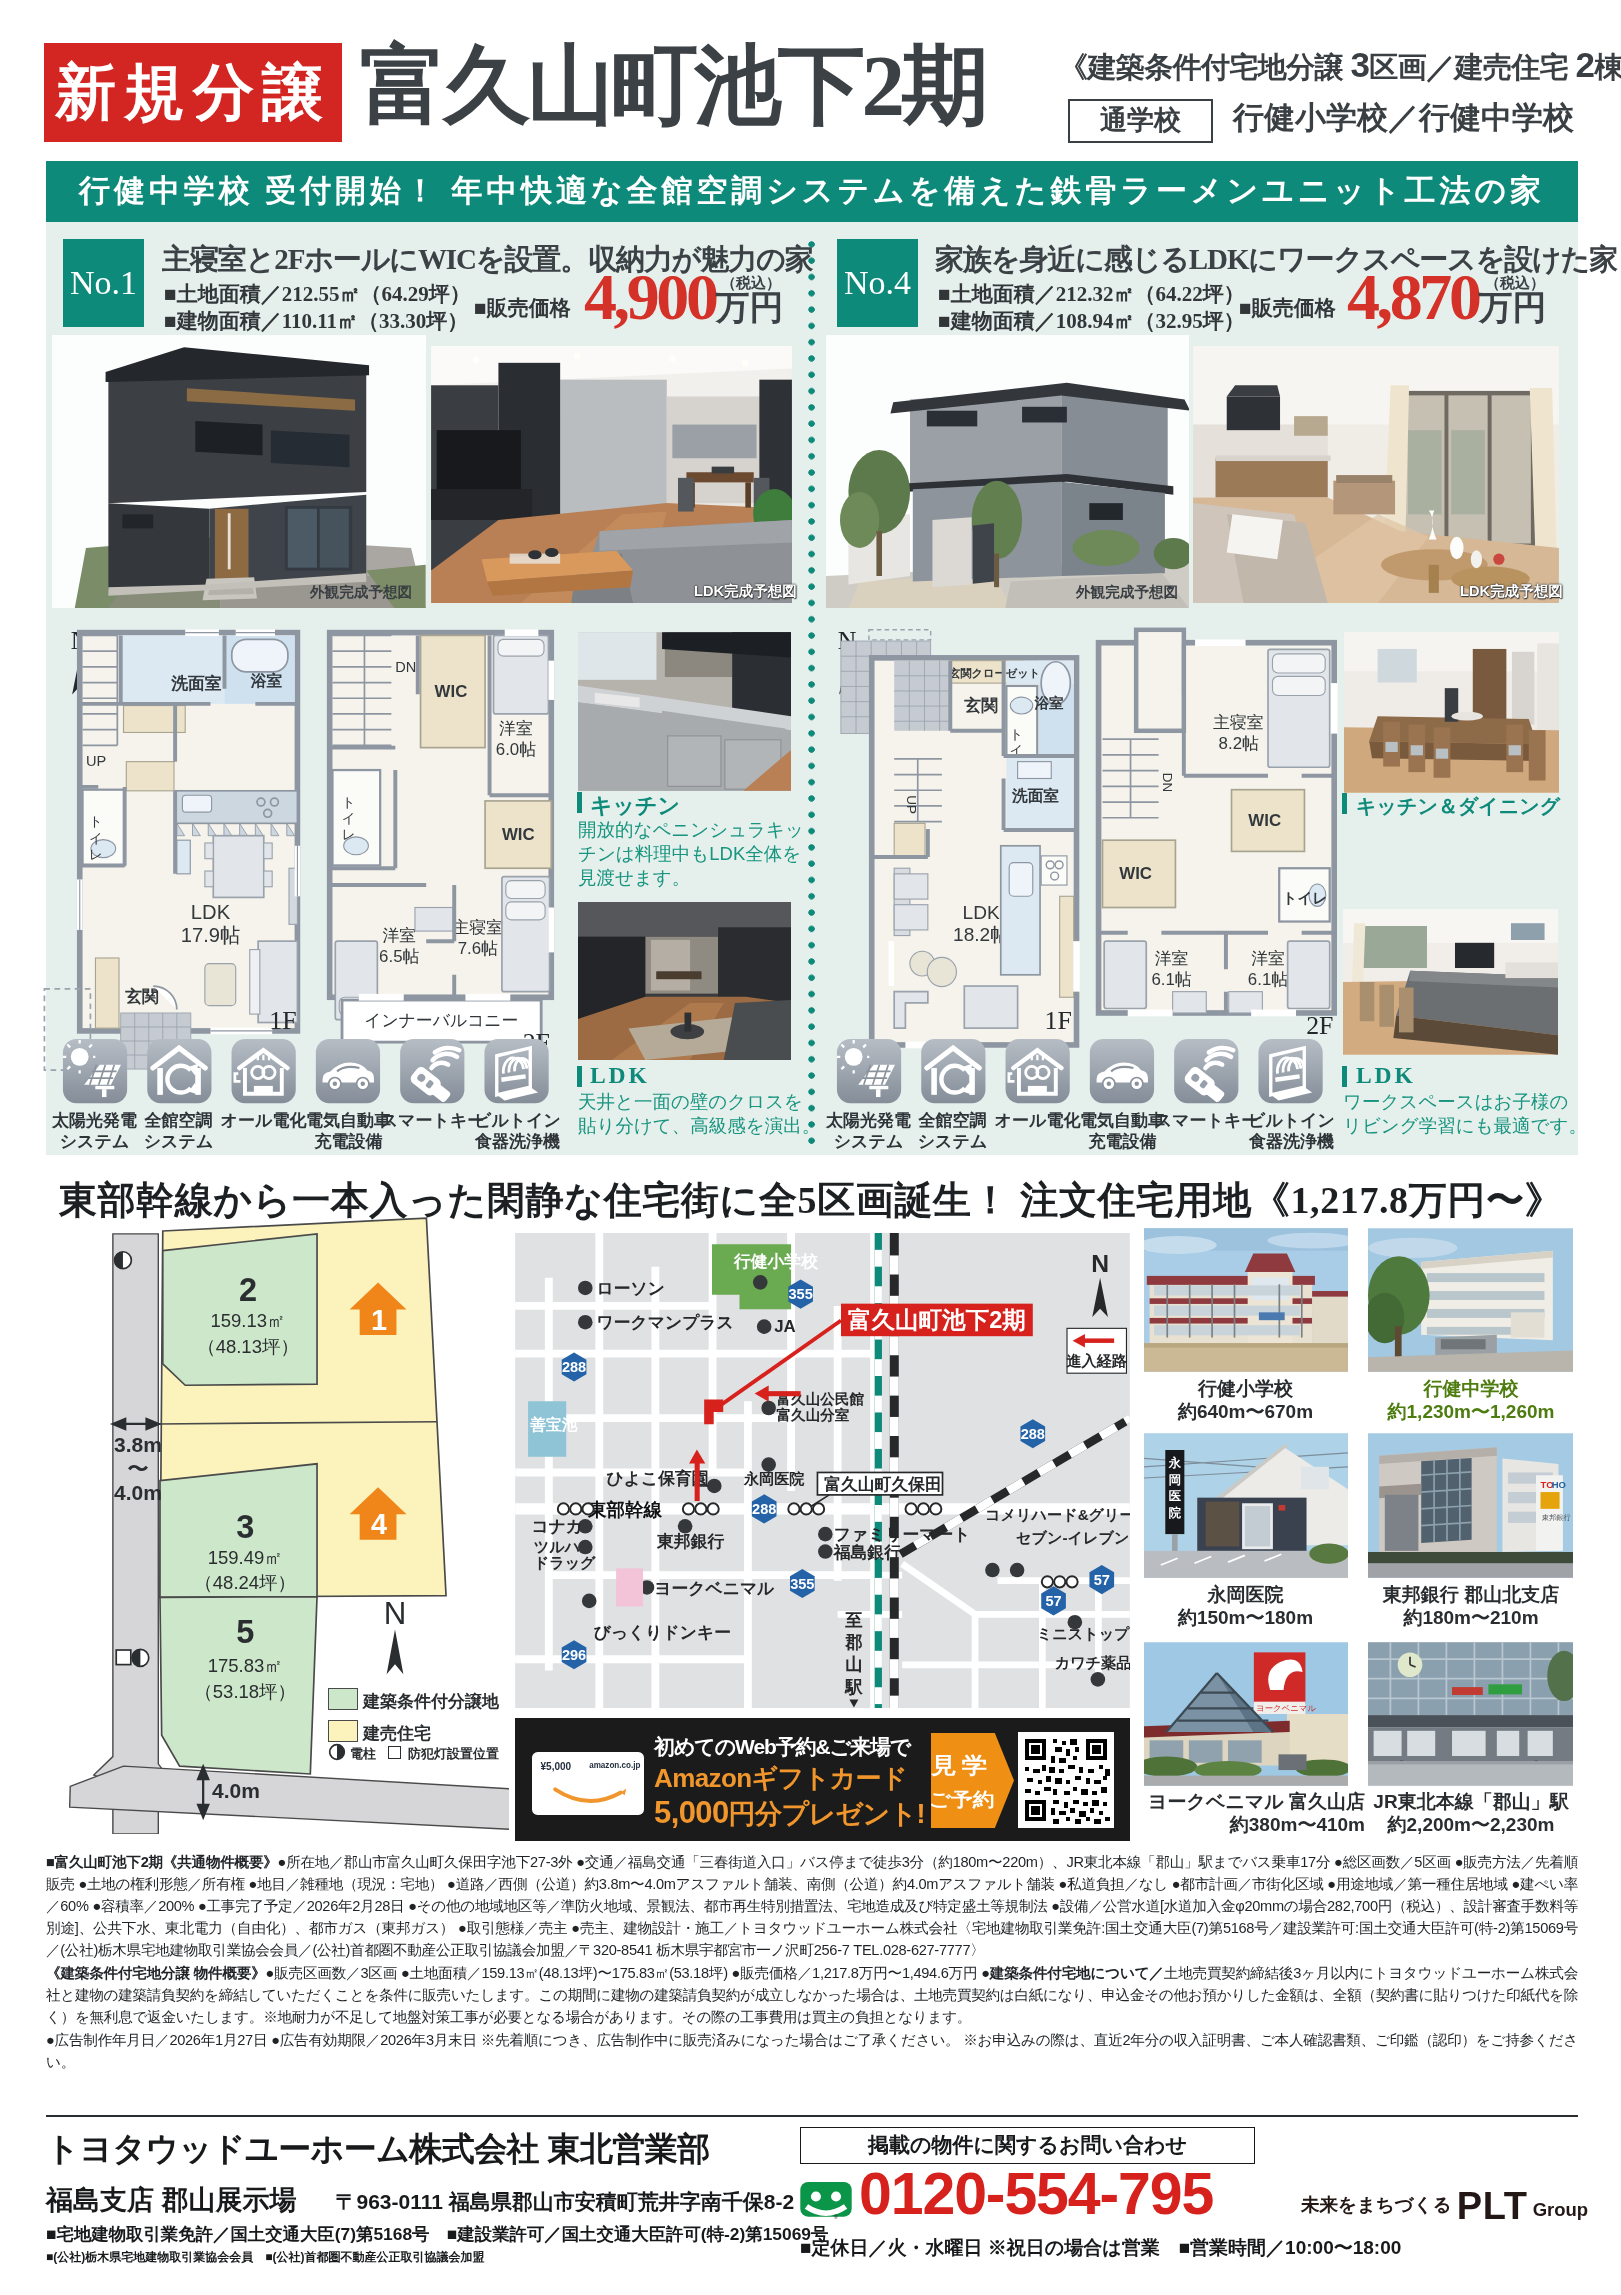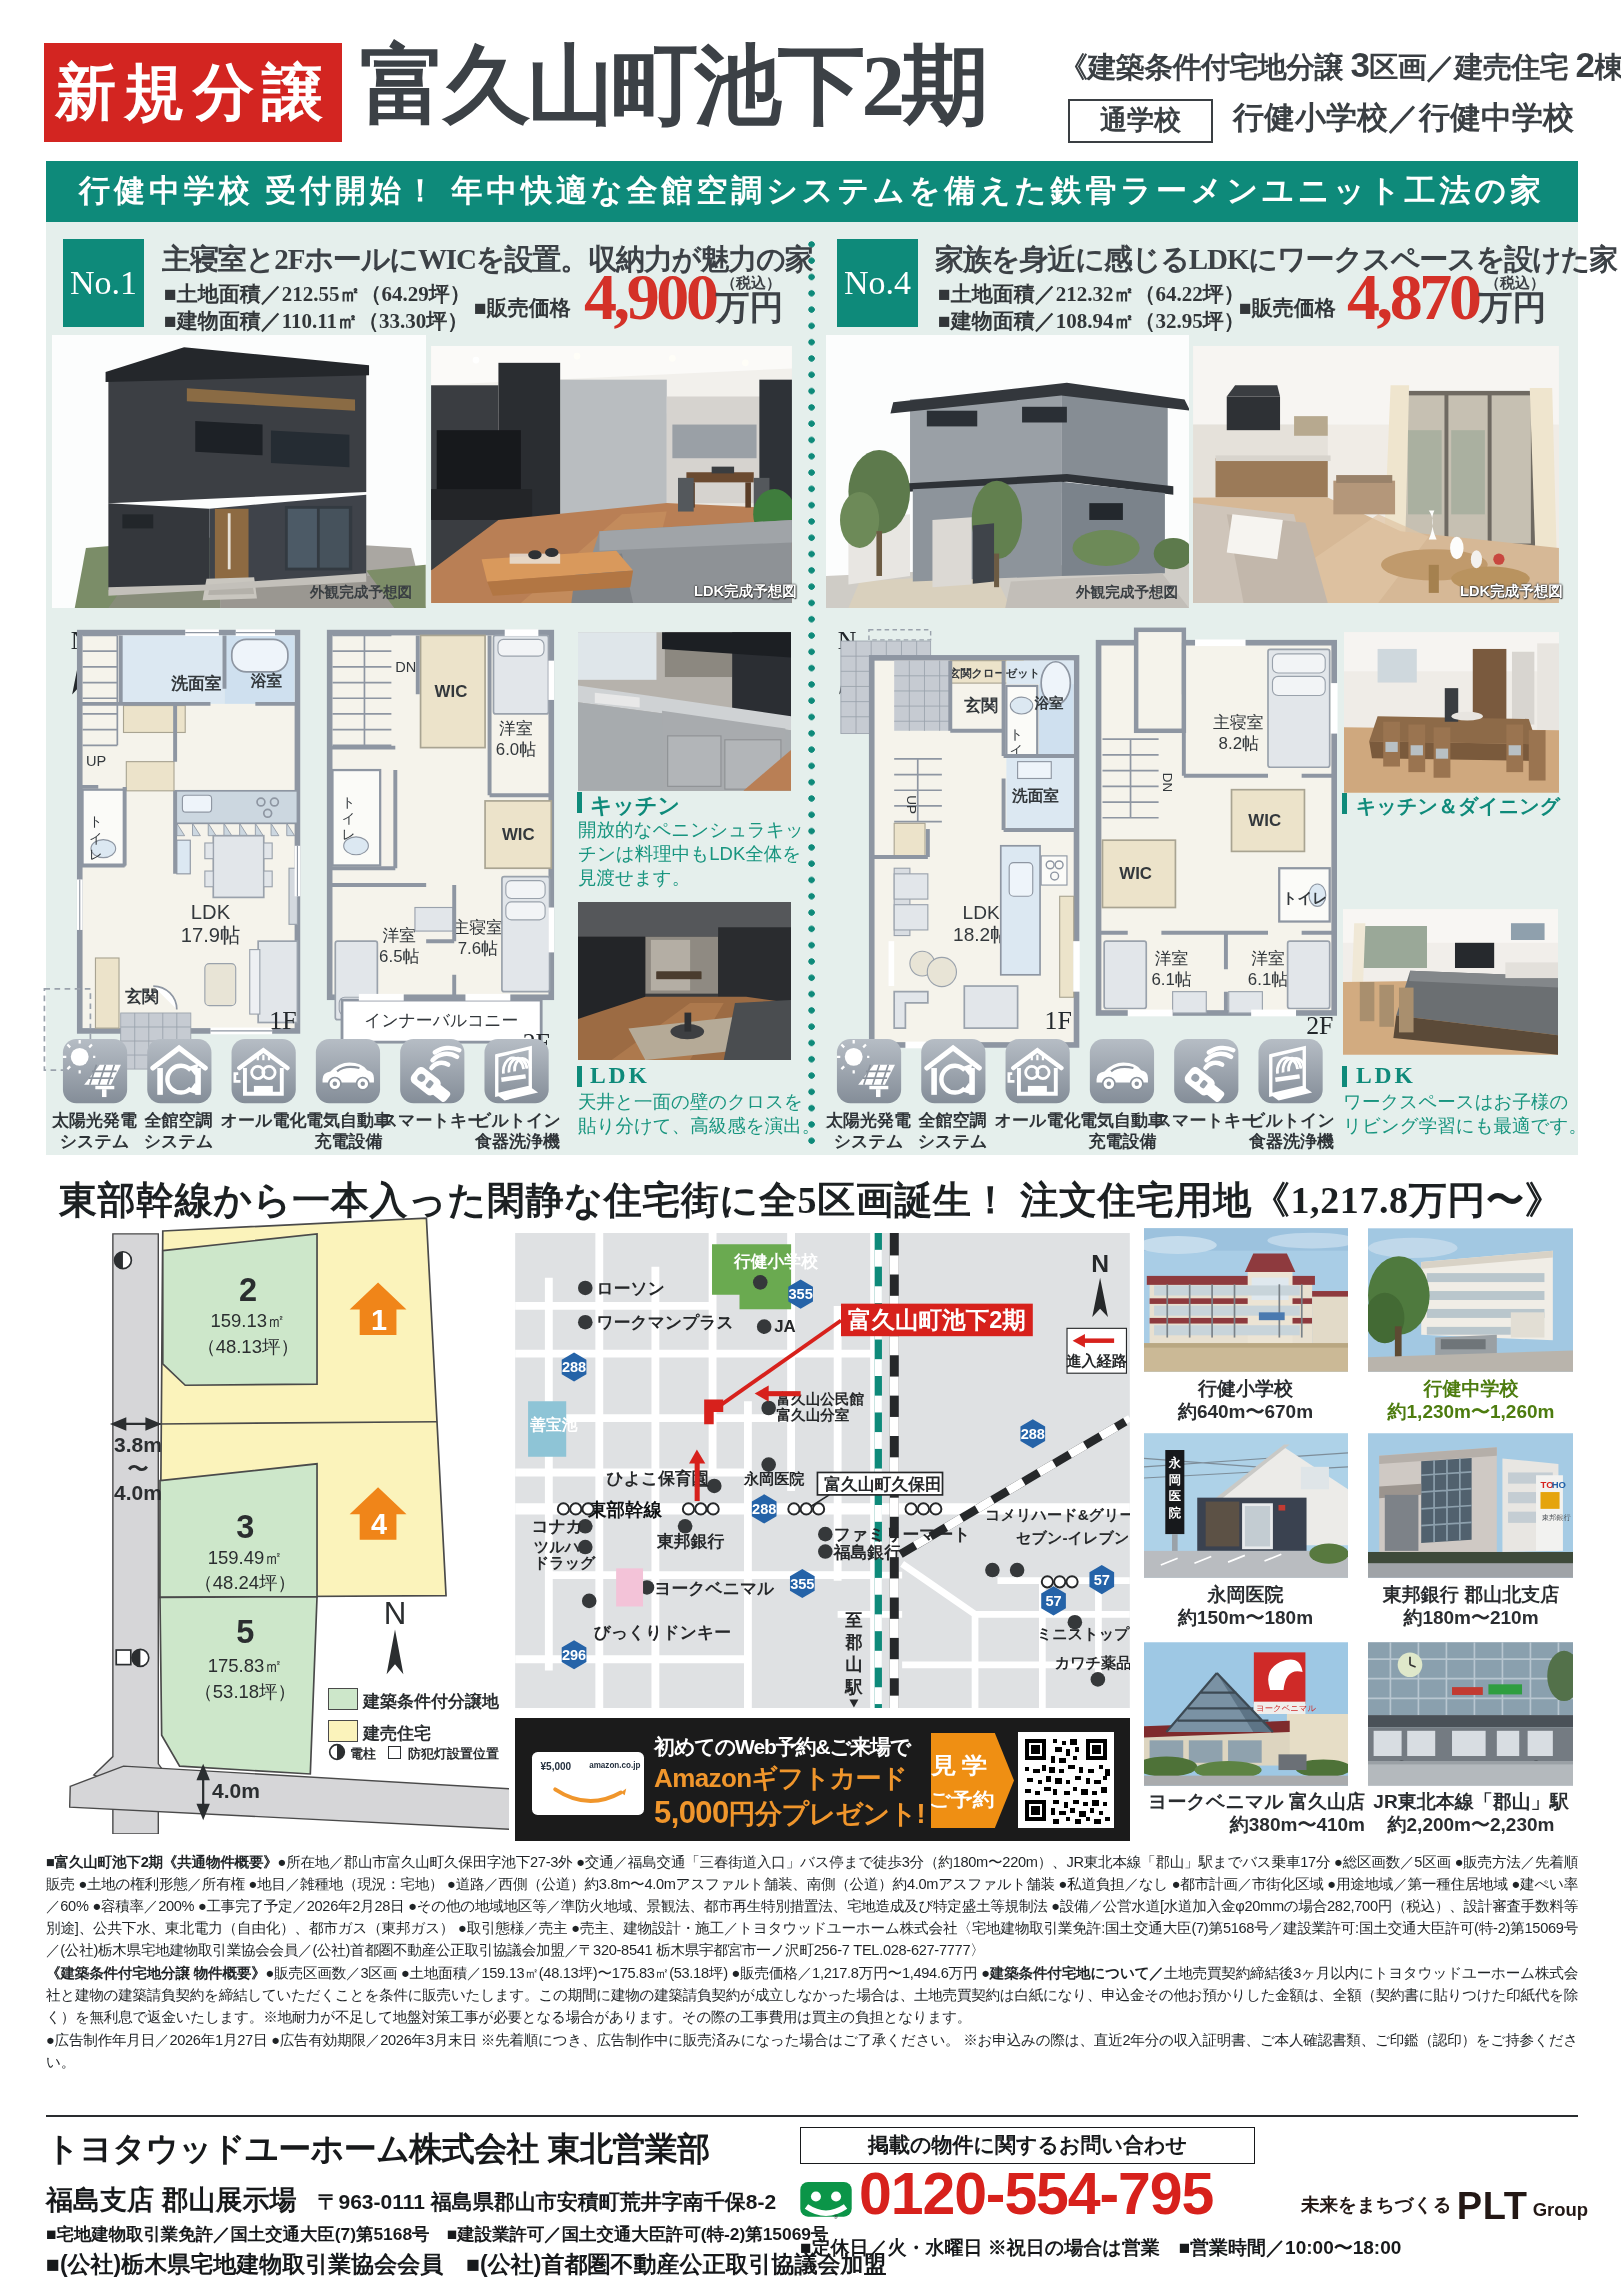--- a/index.html
+++ b/index.html
@@ -1477,25 +1477,25 @@
 <div class="abs" style="left:46px;top:1851px;width:1532px;color:#1f2326;font-size:14.6px;line-height:22px;text-align:justify;letter-spacing:-0.3px;">
 <div style="margin-bottom:1.1px;"><b>■富久山町池下2期《共通物件概要》</b>●所在地／郡山市富久山町久保田字池下27-3外 ●交通／福島交通「三春街道入口」バス停まで徒歩3分（約180m〜220m）、JR東北本線「郡山」駅までバス乗車17分 ●総区画数／5区画 ●販売方法／先着順販売 ●土地の権利形態／所有権 ●地目／雑種地（現況：宅地） ●道路／西側（公道）約3.8m〜4.0mアスファルト舗装、南側（公道）約4.0mアスファルト舗装 ●私道負担／なし ●都市計画／市街化区域 ●用途地域／第一種住居地域 ●建ぺい率／60% ●容積率／200% ●工事完了予定／2026年2月28日 ●その他の地域地区等／準防火地域、景観法、都市再生特別措置法、宅地造成及び特定盛土等規制法 ●設備／公営水道[水道加入金φ20mmの場合282,700円（税込）、設計審査手数料等別途]、公共下水、東北電力（自由化）、都市ガス（東邦ガス） ●取引態様／売主 ●売主、建物設計・施工／トヨタウッドユーホーム株式会社〈宅地建物取引業免許:国土交通大臣(7)第5168号／建設業許可:国土交通大臣許可(特-2)第15069号／(公社)栃木県宅地建物取引業協会会員／(公社)首都圏不動産公正取引協議会加盟／〒320-8541 栃木県宇都宮市一ノ沢町256-7 TEL.028-627-7777〉</div>
 <div style="margin-bottom:1.1px;"><b>《建築条件付宅地分譲 物件概要》</b>●販売区画数／3区画 ●土地面積／159.13㎡(48.13坪)〜175.83㎡(53.18坪) ●販売価格／1,217.8万円〜1,494.6万円 <b>●建築条件付宅地について／</b>土地売買契約締結後3ヶ月以内にトヨタウッドユーホーム株式会社と建物の建築請負契約を締結していただくことを条件に販売いたします。この期間に建物の建築請負契約が成立しなかった場合は、土地売買契約は白紙になり、申込金その他お預かりした金額は、全額（契約書に貼りつけた印紙代を除く）を無利息で返金いたします。※地耐力が不足して地盤対策工事が必要となる場合があります。その際の工事費用は買主の負担となります。</div>
 <div>●広告制作年月日／2026年1月27日 ●広告有効期限／2026年3月末日 ※先着順につき、広告制作中に販売済みになった場合はご了承ください。 ※お申込みの際は、直近2年分の収入証明書、ご本人確認書類、ご印鑑（認印）をご持参ください。</div>
 </div>
 
 <div class="abs" style="left:46px;top:2115px;width:1532px;height:2.2px;background:#2a2d30;"></div>
 
 <div class="abs" style="left:46px;top:2127px;color:#17191b;font-weight:bold;font-size:33px;white-space:nowrap;letter-spacing:-0.6px;">トヨタウッドユーホーム株式会社 東北営業部</div>
 
-<div class="abs" style="left:46px;top:2182px;color:#17191b;white-space:nowrap;"><span style="font-weight:bold;font-size:27px;">福島支店 郡山展示場</span><span style="font-weight:bold;font-size:21px;">　〒963-0111 福島県郡山市安積町荒井字南千保8-2</span></div>
+<div class="abs" style="left:46px;top:2182px;color:#17191b;white-space:nowrap;"><span style="font-weight:bold;font-size:27px;">福島支店 郡山展示場</span><span style="font-weight:bold;font-size:21px;padding-left:18px;">　〒963-0111 福島県郡山市安積町荒井字南千保8-2</span></div>
 
 <div class="abs" style="left:46px;top:2222px;color:#17191b;font-weight:bold;font-size:17.4px;white-space:nowrap;">■宅地建物取引業免許／国土交通大臣(7)第5168号　■建設業許可／国土交通大臣許可(特-2)第15069号</div>
 
-<div class="abs" style="left:46px;top:2249px;color:#17191b;font-weight:bold;font-size:23px;white-space:nowrap;">■(公社)栃木県宅地建物取引業協会会員　■(公社)首都圏不動産公正取引協議会加盟</div>
+<div class="abs" style="left:46px;top:2249px;color:#17191b;font-weight:bold;font-size:12px;white-space:nowrap;">■(公社)栃木県宅地建物取引業協会会員　■(公社)首都圏不動産公正取引協議会加盟</div>
 
 <div class="abs" style="left:800px;top:2127px;width:453px;height:35px;border:1.7px solid #17191b;color:#17191b;font-weight:bold;font-size:21px;text-align:center;line-height:34px;">掲載の物件に関するお問い合わせ</div>
 
 <div class="abs" style="left:800px;top:2182px;width:52px;height:38px;">
 <svg width="52" height="38" viewBox="0 0 92 68">
 <rect x="0" y="0" width="92" height="62" rx="14" fill="#0b9548"></rect>
 <circle cx="28" cy="26" r="9" fill="#fff"></circle>
 <circle cx="64" cy="26" r="9" fill="#fff"></circle>
 <path d="M14,40 q32,22 64,0 l6,8 q-38,26 -76,0 z" fill="#fff"></path>
 <text x="60" y="67" font-size="10" fill="#17191b">®</text>

